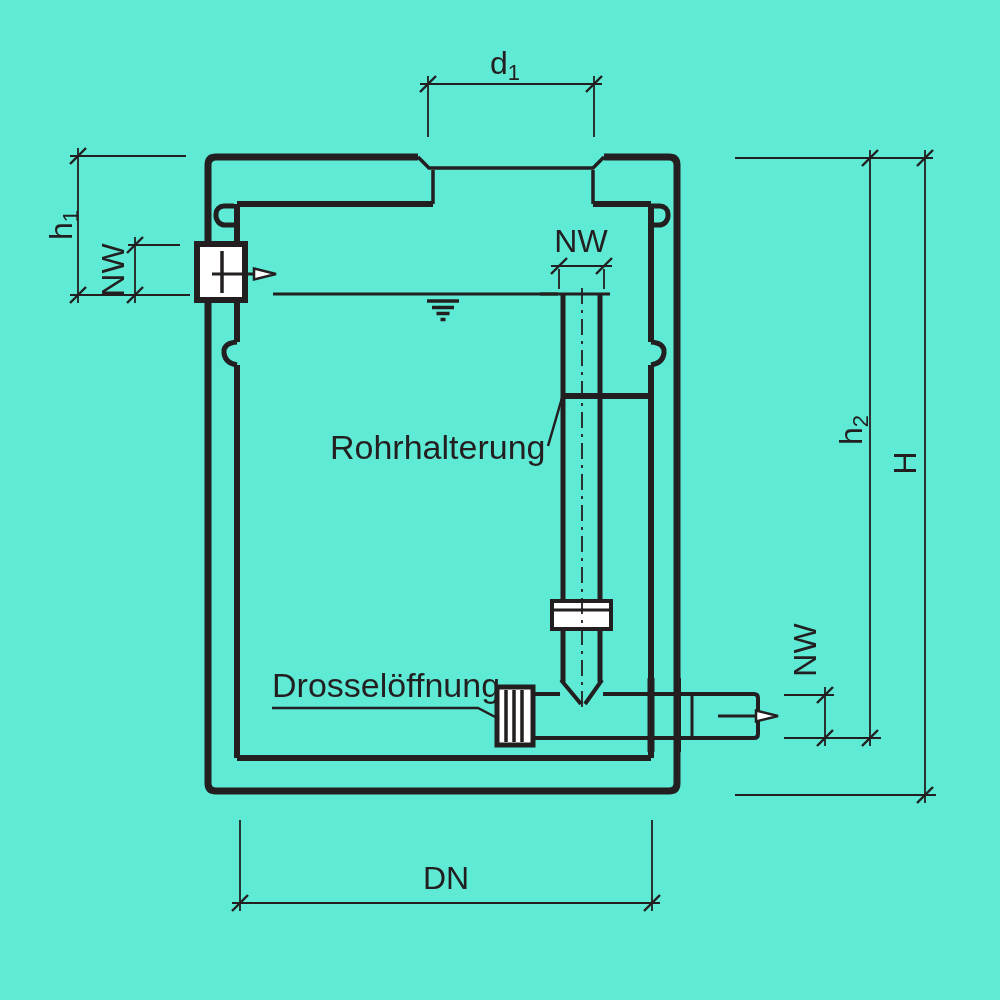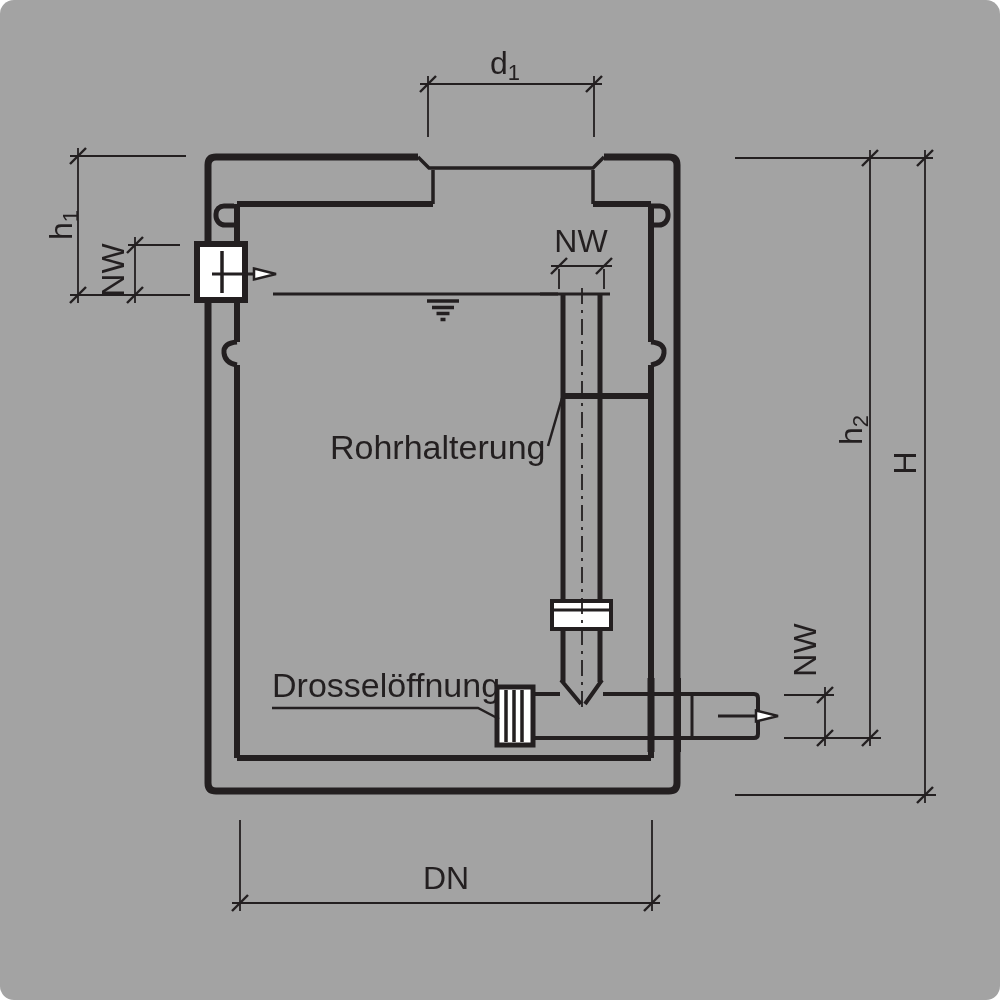--- a/index.html
+++ b/index.html
@@ -1,16 +1,16 @@
 <!DOCTYPE html>
 <html><head>
 <meta charset="utf-8">
 <style>
   html,body{margin:0;padding:0;background:#ffffff;}
-  .stage{width:1000px;height:1000px;background:#a3a3a3;position:relative;overflow:hidden;border-radius:14px;}
+  .stage{width:1000px;height:1000px;background:#5eead4;position:relative;overflow:hidden;}
   svg{display:block;}
   
   .st{stroke:#231f20;fill:none;}
   .s7{stroke-width:7;}
   .s6{stroke-width:6;}
   .s5{stroke-width:5;}
   .s4{stroke-width:4;}
   .s35{stroke-width:3.5;}
   .s3{stroke-width:3;}
   .s25{stroke-width:2.5;}

